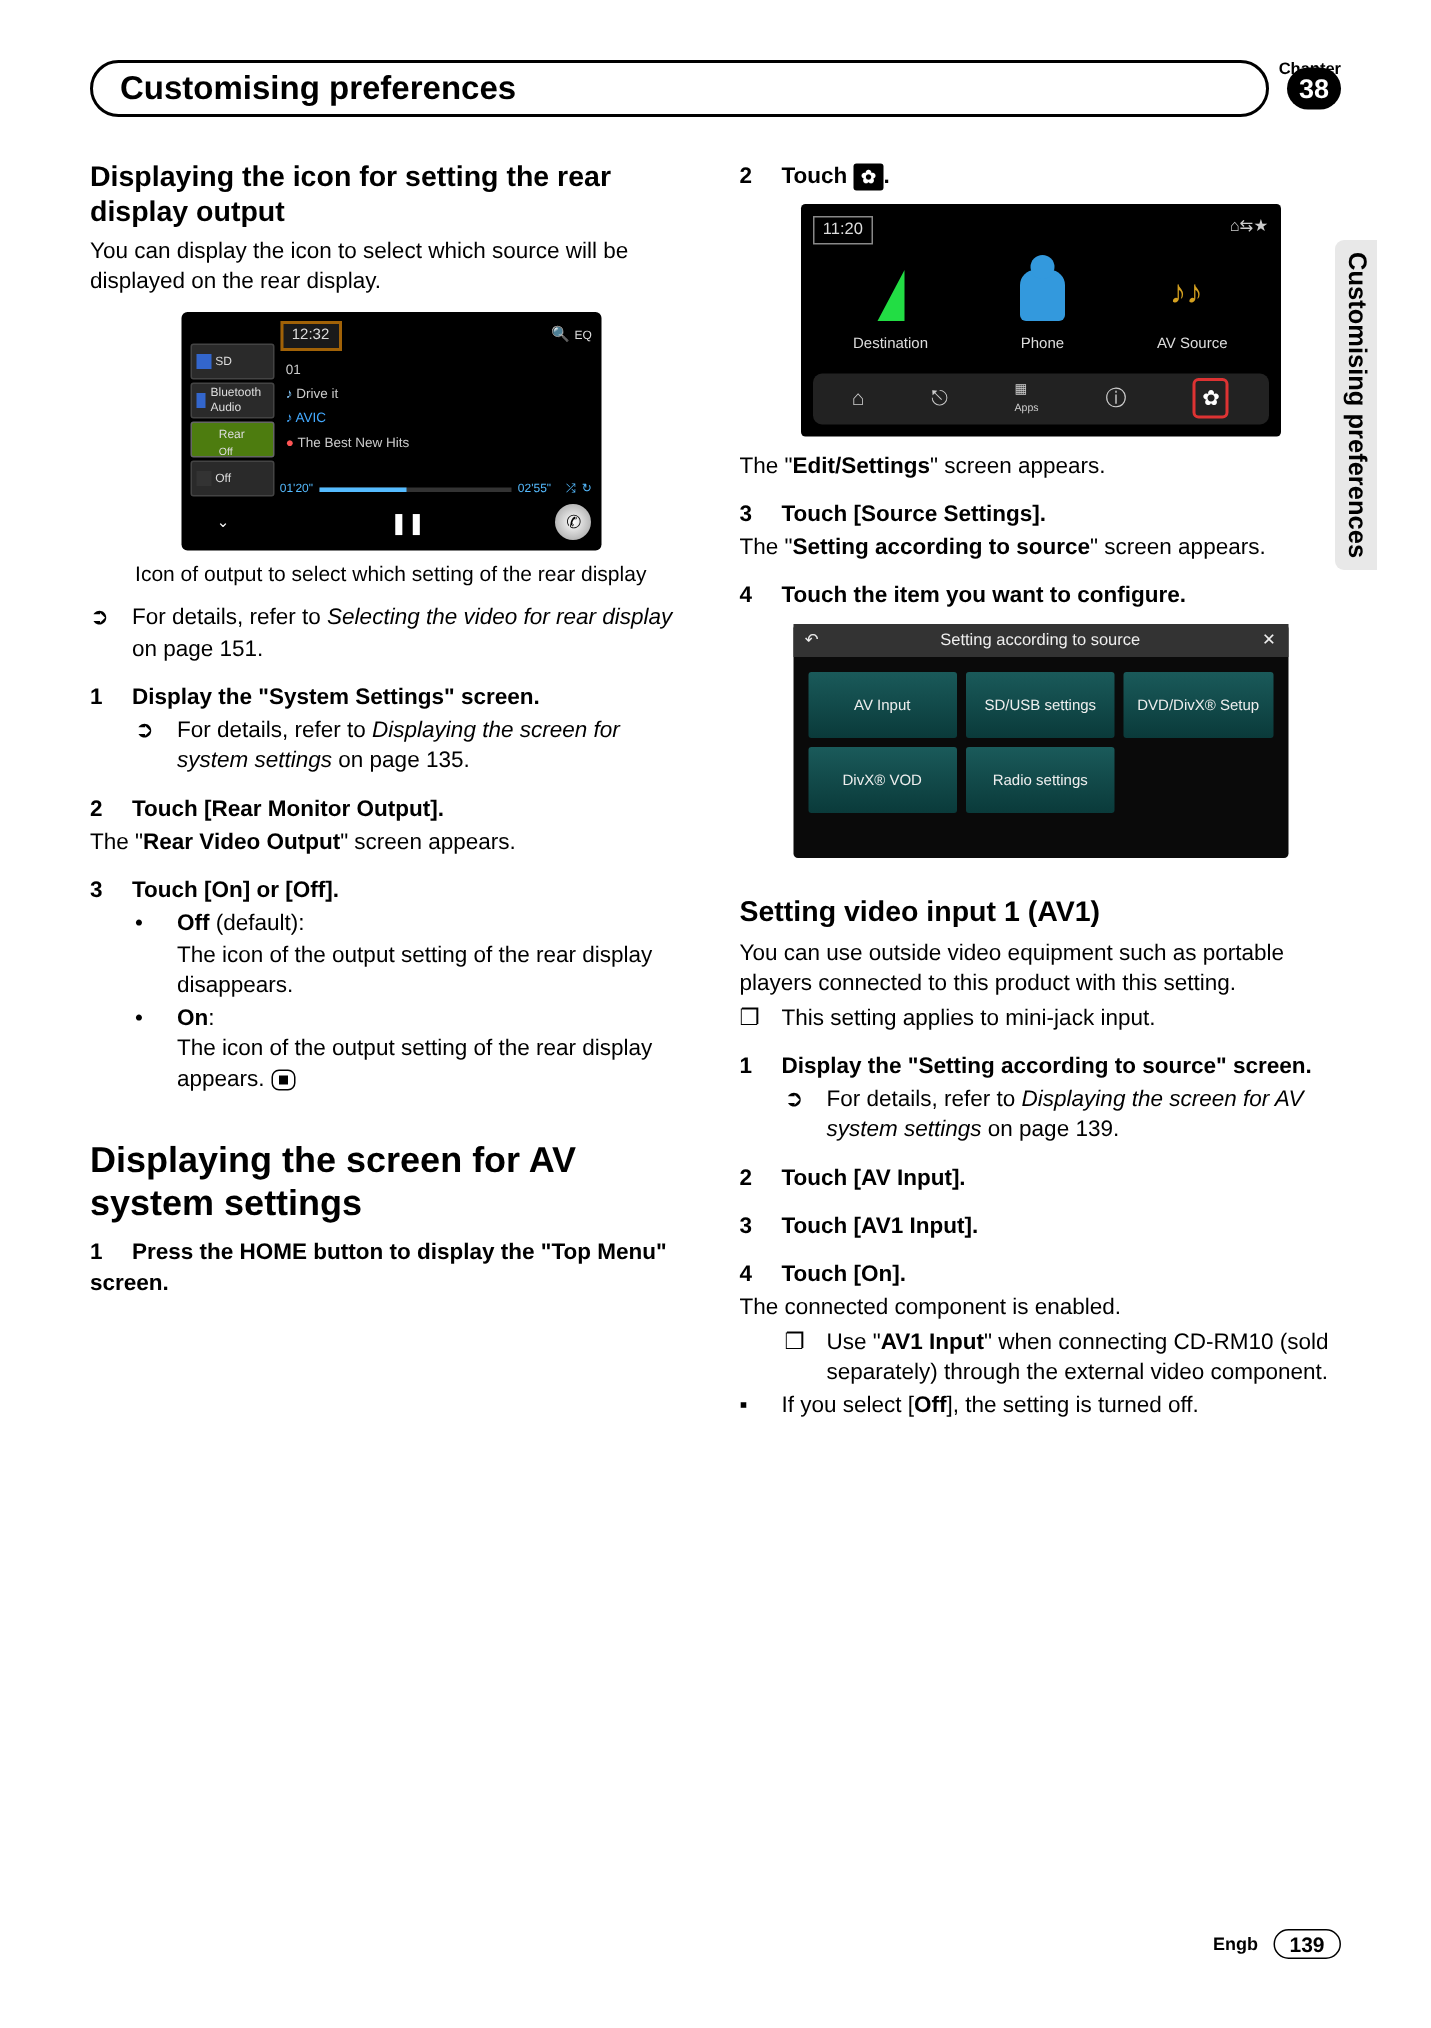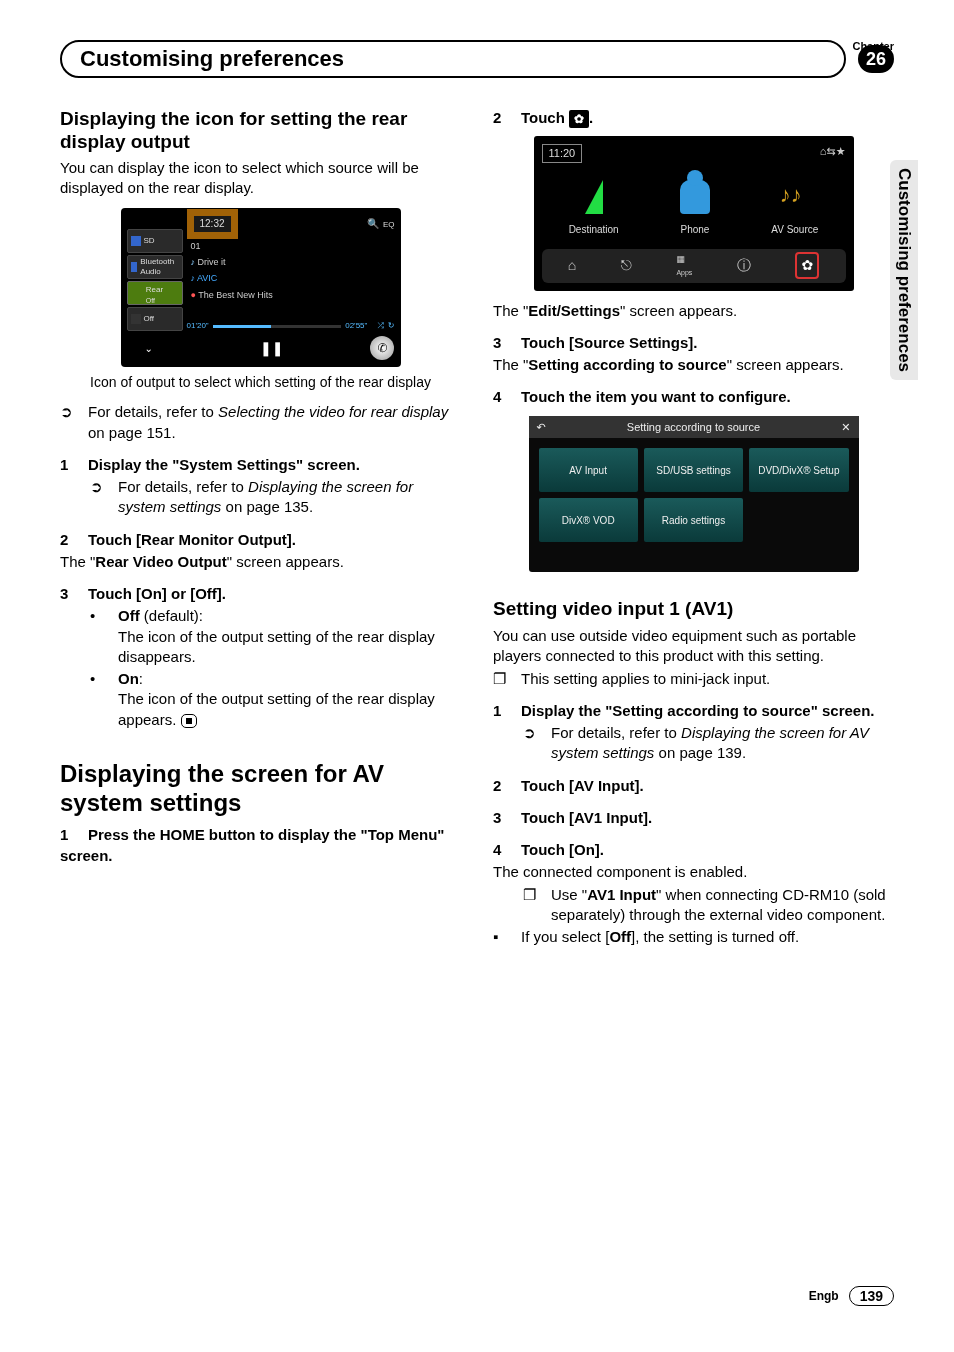--- a/index.html
+++ b/index.html
@@ -174,21 +174,21 @@
     flex-direction:column;
   }
   .shot1 .timebar {
     display:flex;
     justify-content: space-between;
     align-items:center;
     height: 20px;
     margin-bottom: 4px;
   }
   .shot1 .clock {
-    border: 7px solid #a16207;
+    border: 2px solid #a16207;
     padding: 1px 6px;
     background: #1a1a1a;
   }
   .shot1 .row { padding: 2px 4px; font-size: 9px; color:#ccc;}
   .shot1 .row.hl { color:#4af; }
   .shot1 .progress {
     display:flex;
     align-items:center;
     gap:4px;
     font-size:8px;
@@ -335,21 +335,21 @@
 </head>
 <body>
 
 <div class="page">
   <div class="chapter-label">Chapter</div>
 
   <div class="header-row">
     <div class="title-bar">
       <h1>Customising preferences</h1>
     </div>
-    <div class="chapter-badge">26</div>
+    <div class="chapter-badge">38</div>
   </div>
 
   <div class="side-tab">Customising preferences</div>
 
   <div class="columns">
 
     <div class="col">
       <h2>Displaying the icon for setting the rear display output</h2>
       <div class="body-text">You can display the icon to select which source will be displayed on the rear display.</div>
 

